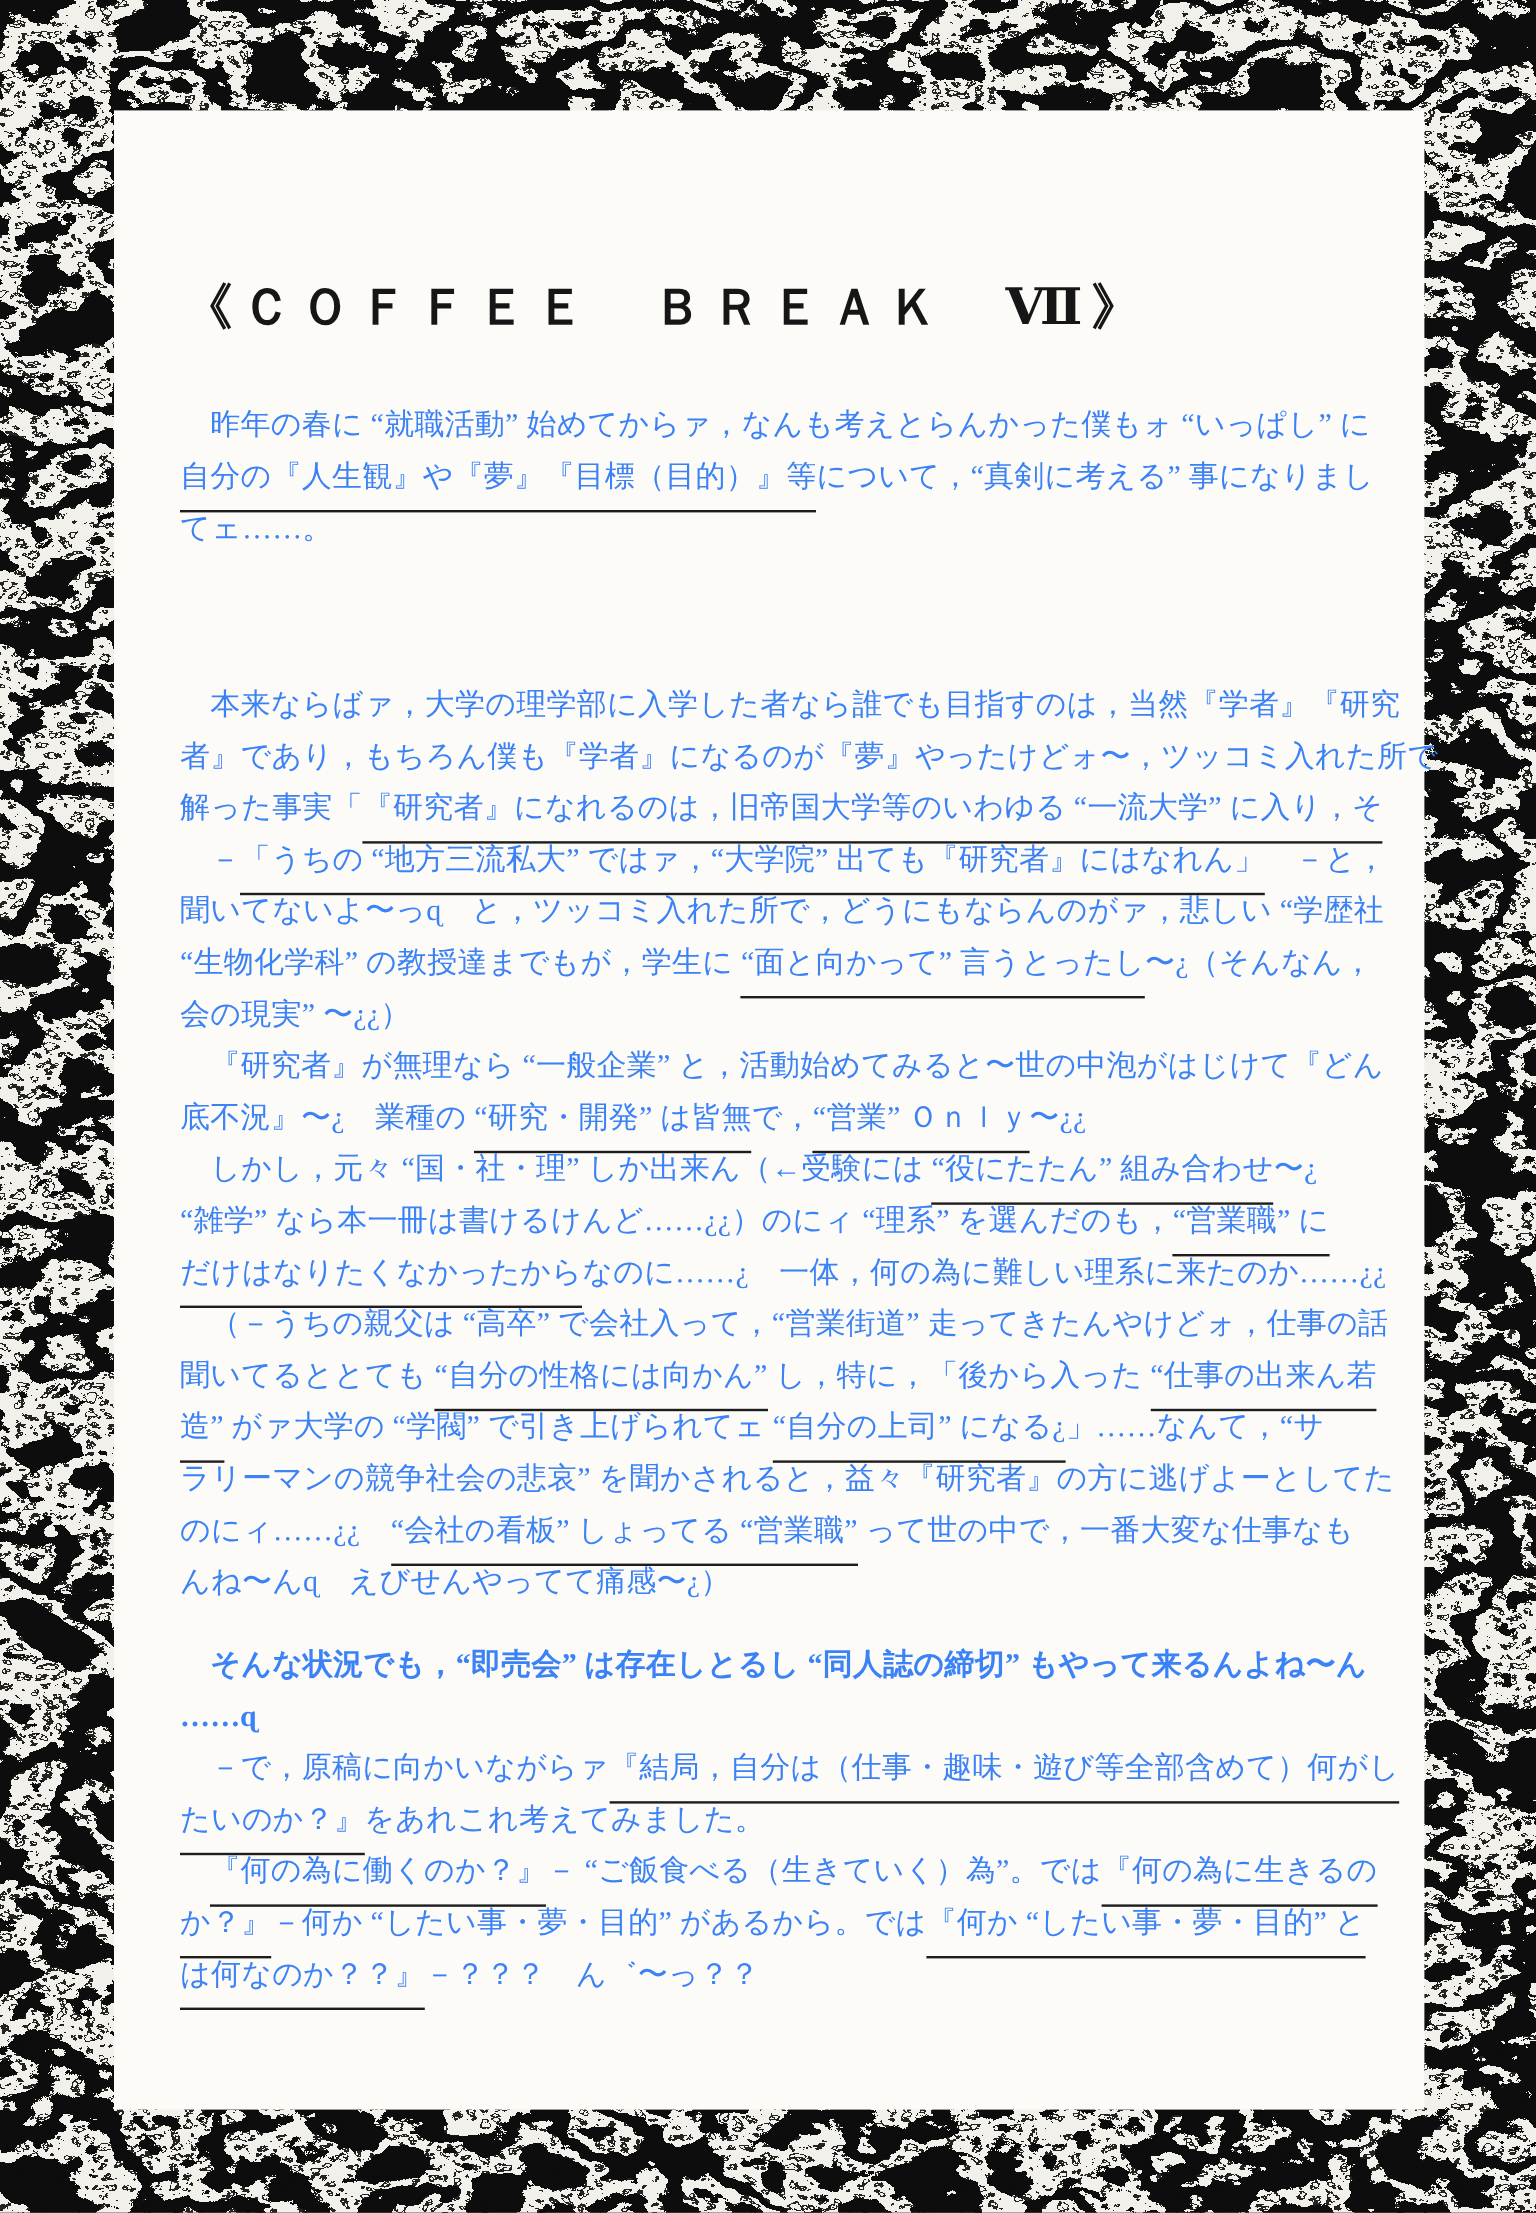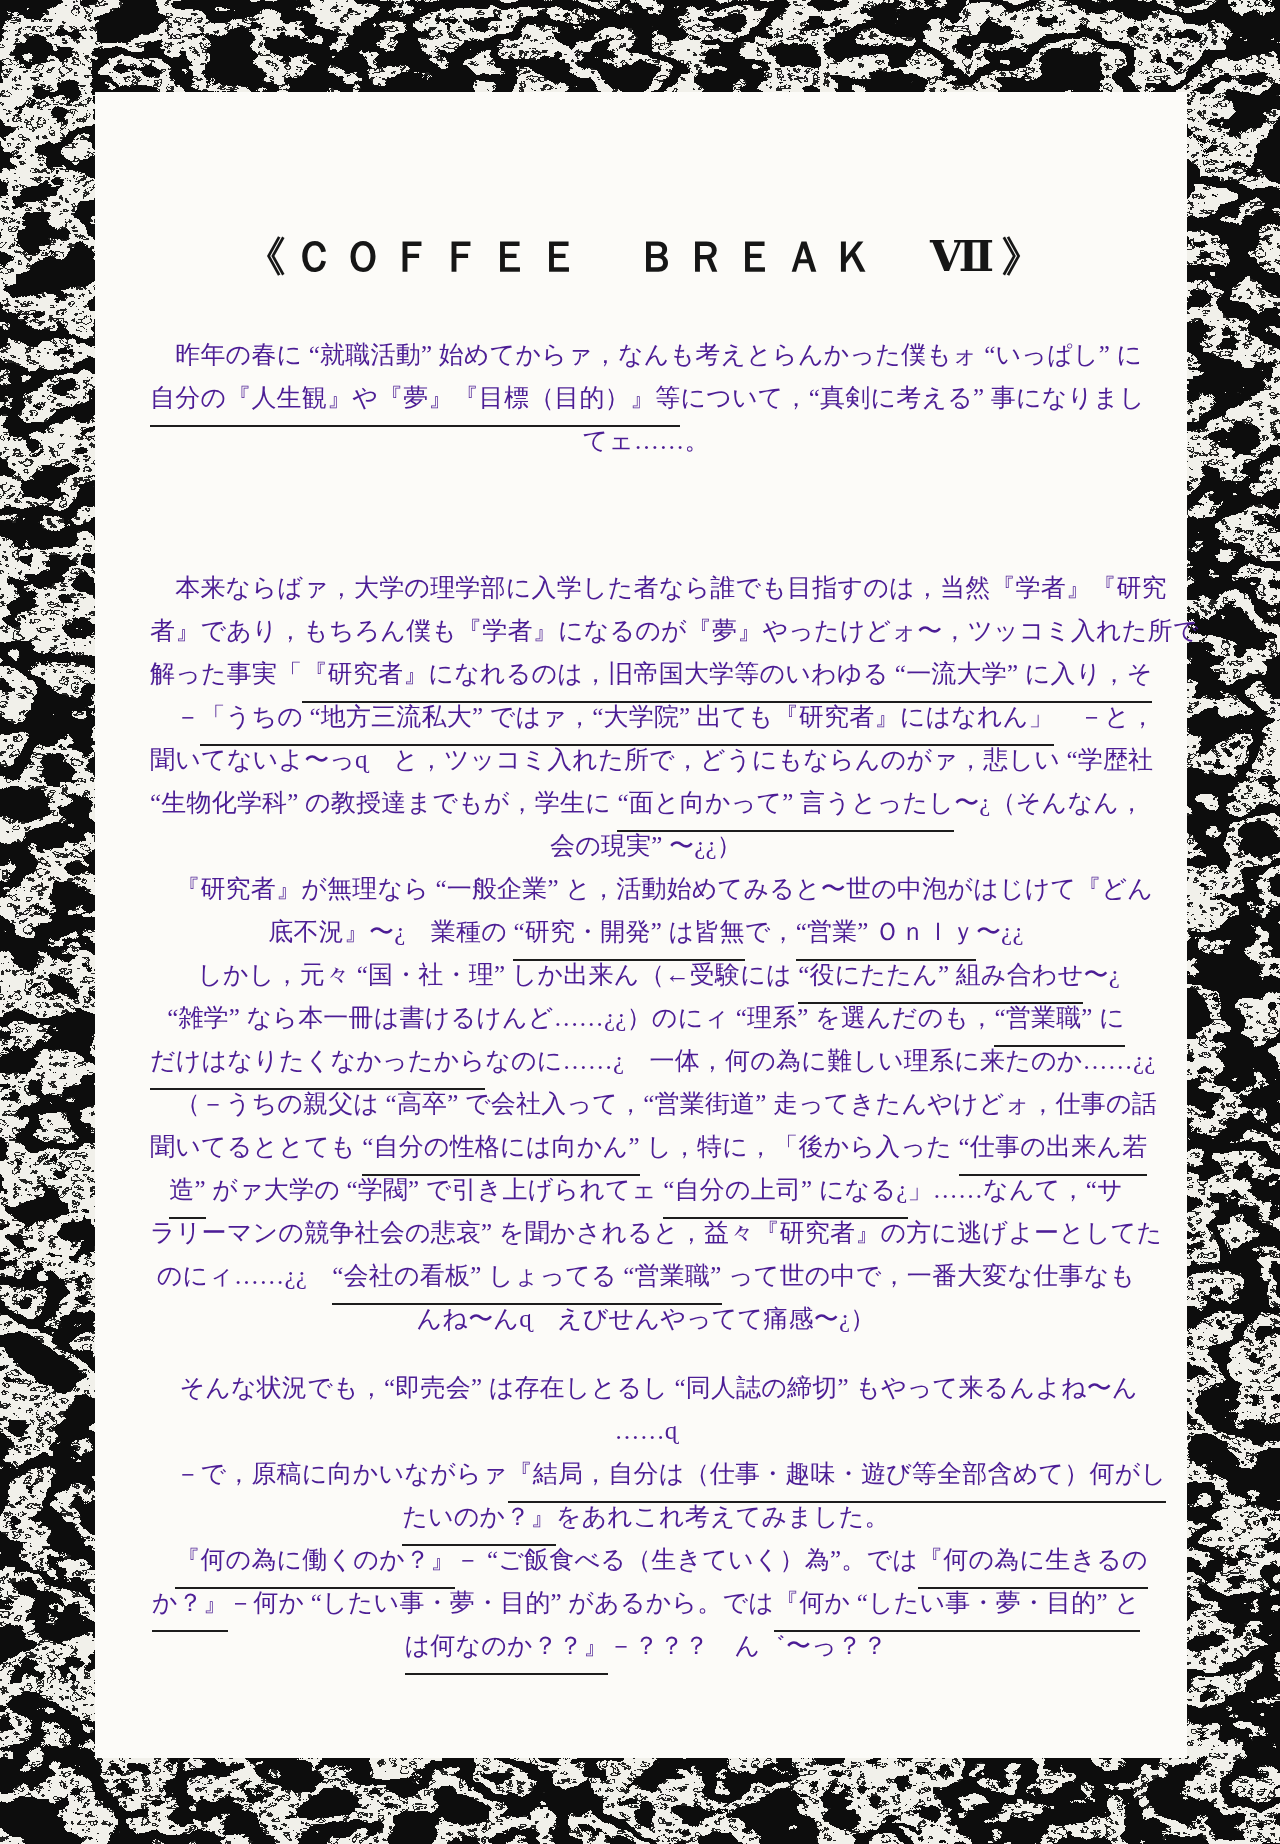--- a/index.html
+++ b/index.html
@@ -7,28 +7,27 @@
     width:1280px;height:1844px;position:relative;overflow:hidden;
     background:#111;
     font-family:"Liberation Serif","DejaVu Serif",serif;
   }
   .bg{position:absolute;left:0;top:0;width:1280px;height:1844px;display:block;}
   .sheet{
     position:absolute;left:95px;top:92px;width:1092px;height:1666px;
     background:#fcfbf8;
     padding:0 45px 0 55px;
     box-sizing:border-box;
-    text-align:center;
   }
   h1.title{
     margin:142px 0 0 2px;
     font-size:42px;line-height:1.1;font-weight:bold;
     letter-spacing:7px;color:#161616;white-space:nowrap;
   }
-  #essay{margin-top:53px;color:#4c1d95;}
+  #essay{margin-top:53px;color:#3b82f6;}
   .block{margin:0;}
   .line{
     font-size:25px;line-height:43px;white-space:nowrap;
     letter-spacing:0.2px;
   }
   .u{border-bottom:2.5px solid #1d1d1d;padding-bottom:14px;}
 </style>
 </head>
 <body>
 
@@ -87,21 +86,21 @@
         <div class="line"><span class="u">だけはなりたくなかったから</span><span>なのに……¿　一体，何の為に難しい理系に来たのか……¿¿</span></div>
       </div>
       <div class="block">
         <div class="line"><span>　（－うちの親父は “高卒” で会社入って，“営業街道” 走ってきたんやけどォ，仕事の話</span></div>
         <div class="line"><span>聞いてるととても </span><span class="u">“自分の性格には向かん”</span><span> し，特に，「後から入った </span><span class="u">“仕事の出来ん若</span></div>
         <div class="line"><span class="u">造”</span><span> がァ大学の “学閥” で引き上げられてェ </span><span class="u">“自分の上司” になる¿</span><span>」……なんて，“サ</span></div>
         <div class="line"><span>ラリーマンの競争社会の悲哀” を聞かされると，益々『研究者』の方に逃げよーとしてた</span></div>
         <div class="line"><span>のにィ……¿¿　</span><span class="u">“会社の看板” しょってる “営業職”</span><span> って世の中で，一番大変な仕事なも</span></div>
         <div class="line"><span>んね〜んɋ　えびせんやってて痛感〜¿）</span></div>
       </div>
-      <div class="block" style="margin-top: 26px;">
+      <div class="block" style="margin-top: 26px; font-weight: bold;">
         <div class="line"><span>　そんな状況でも，“即売会” は存在しとるし “同人誌の締切” もやって来るんよね〜ん</span></div>
         <div class="line"><span>……ɋ</span></div>
       </div>
       <div class="block">
         <div class="line"><span>　－で，原稿に向かいながらァ</span><span class="u">『結局，自分は（仕事・趣味・遊び等全部含めて）何がし</span></div>
         <div class="line"><span class="u">たいのか？』</span><span>をあれこれ考えてみました。</span></div>
       </div>
       <div class="block">
         <div class="line"><span>　</span><span class="u">『何の為に働くのか？』</span><span>－ “ご飯食べる（生きていく）為”。では</span><span class="u">『何の為に生きるの</span></div>
         <div class="line"><span class="u">か？』</span><span>－何か “したい事・夢・目的” があるから。では</span><span class="u">『何か “したい事・夢・目的” と</span></div>

